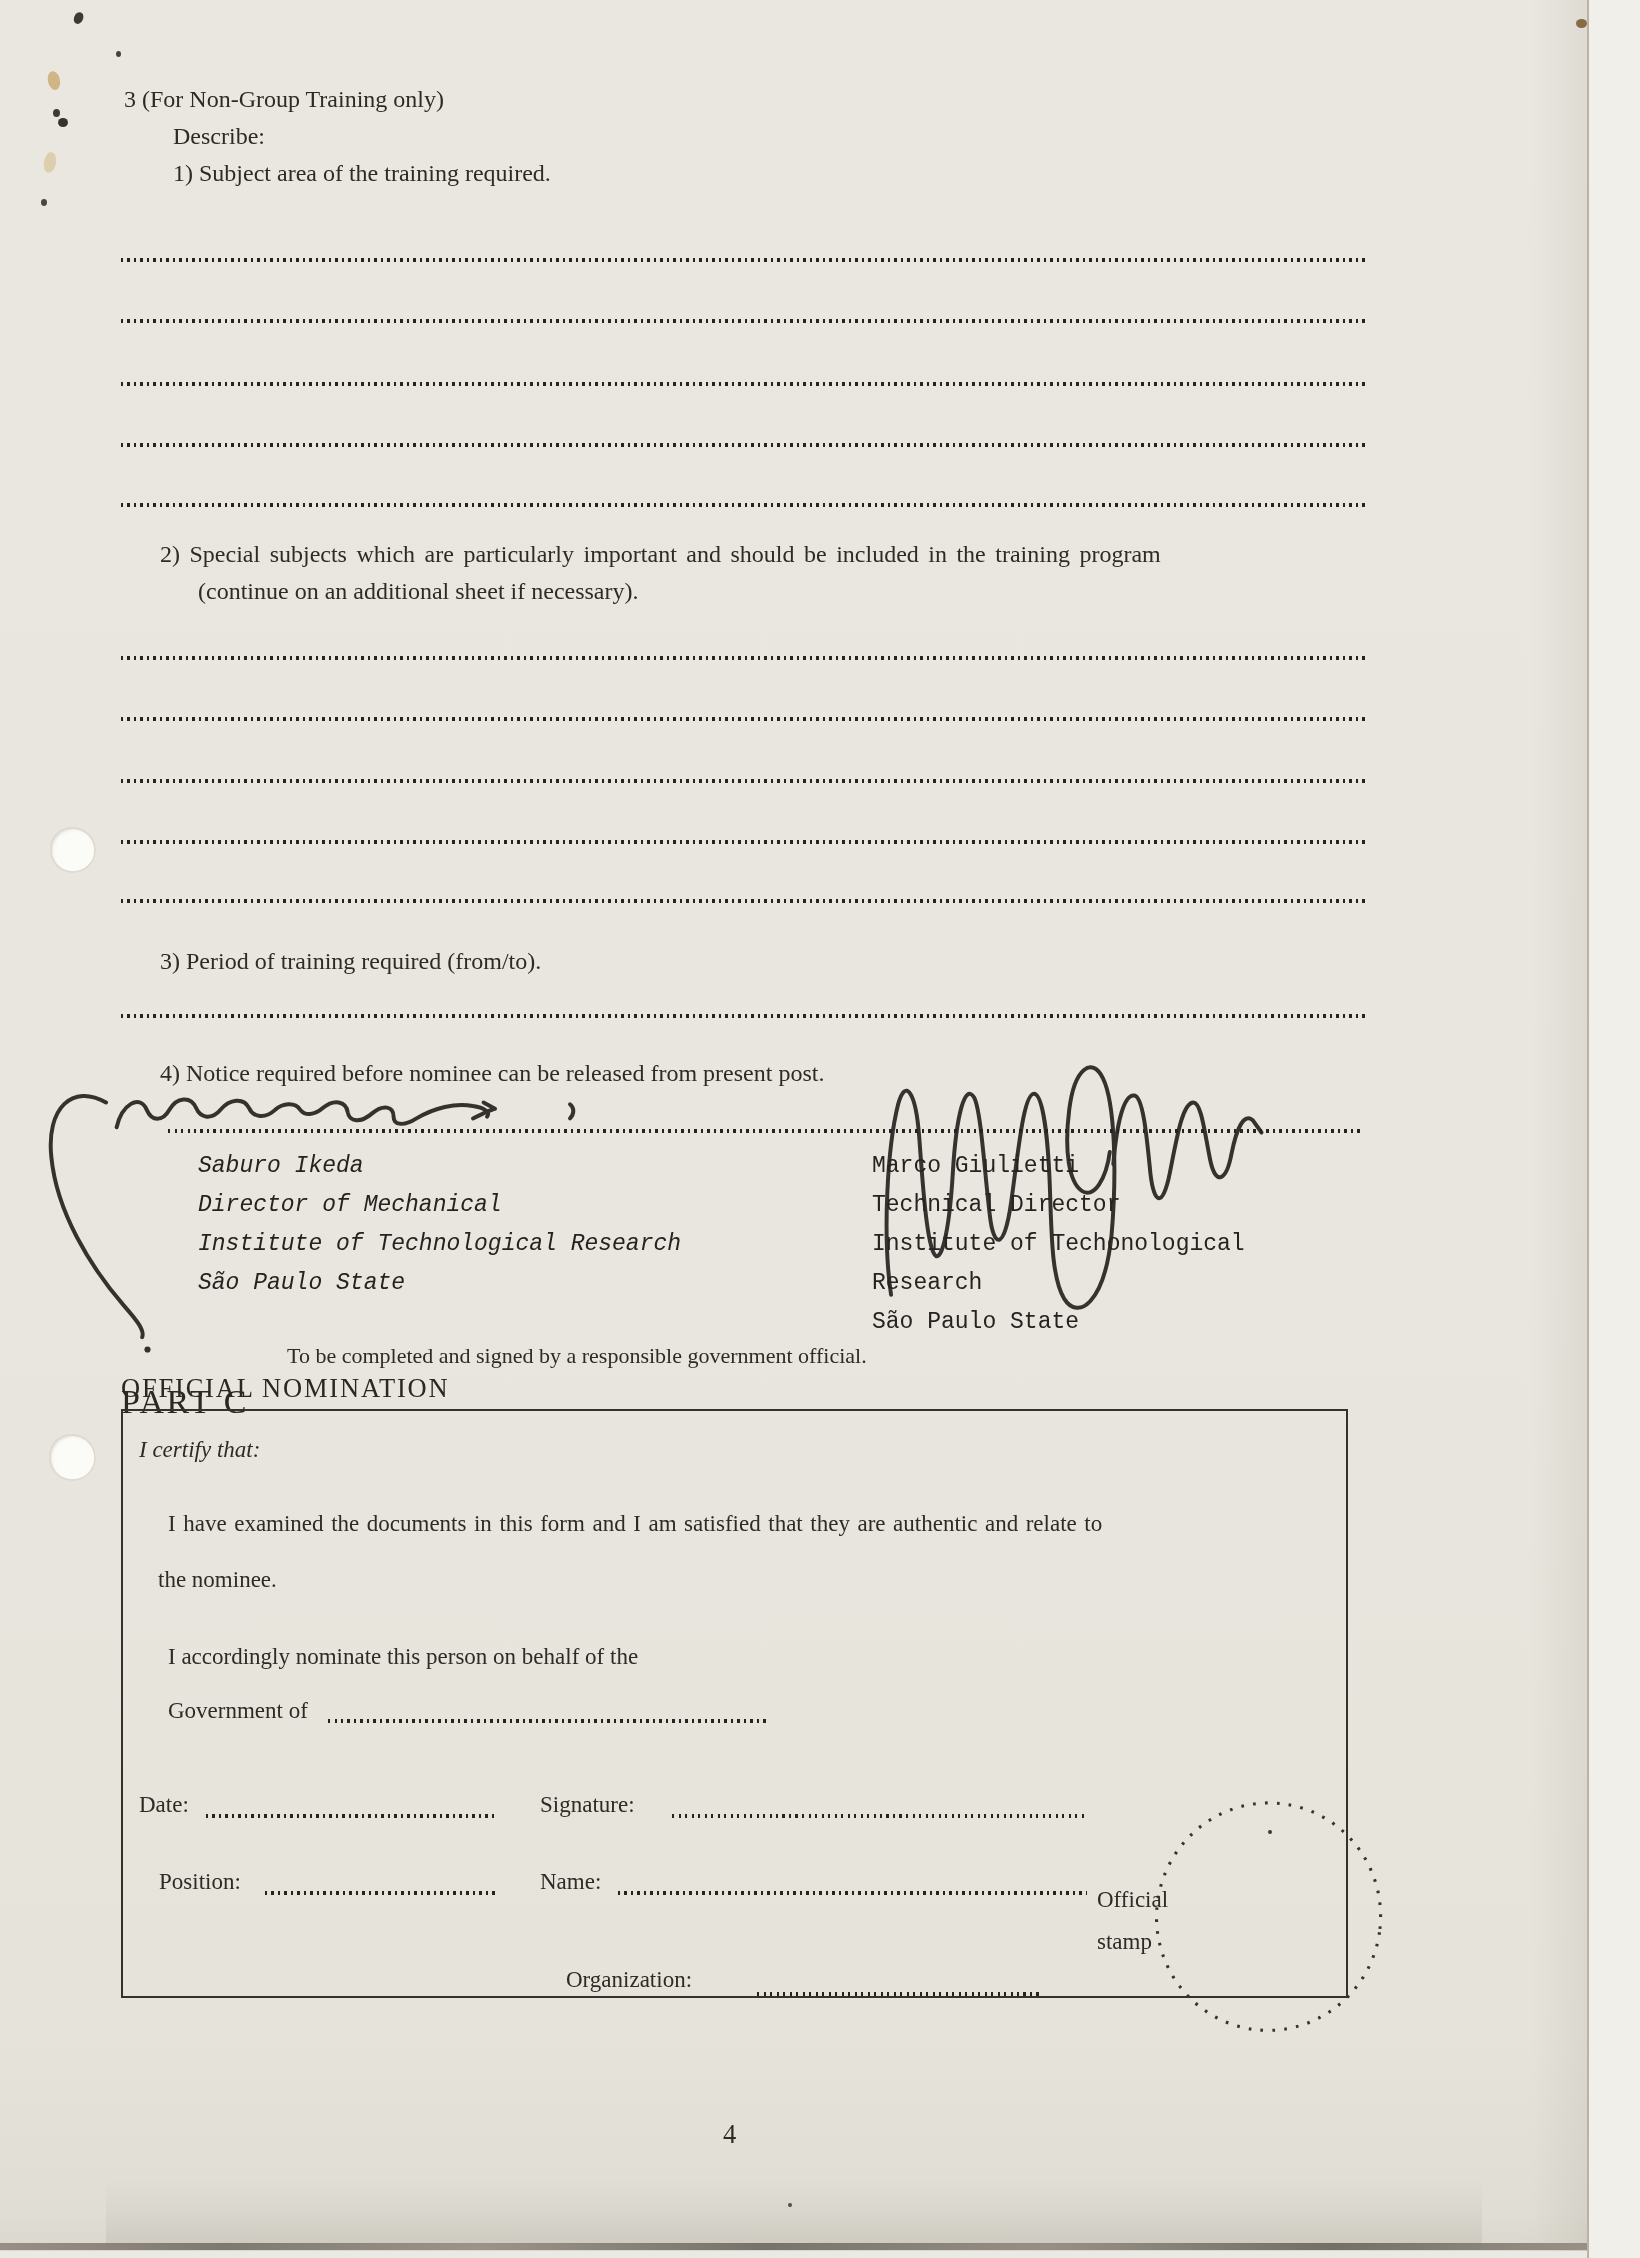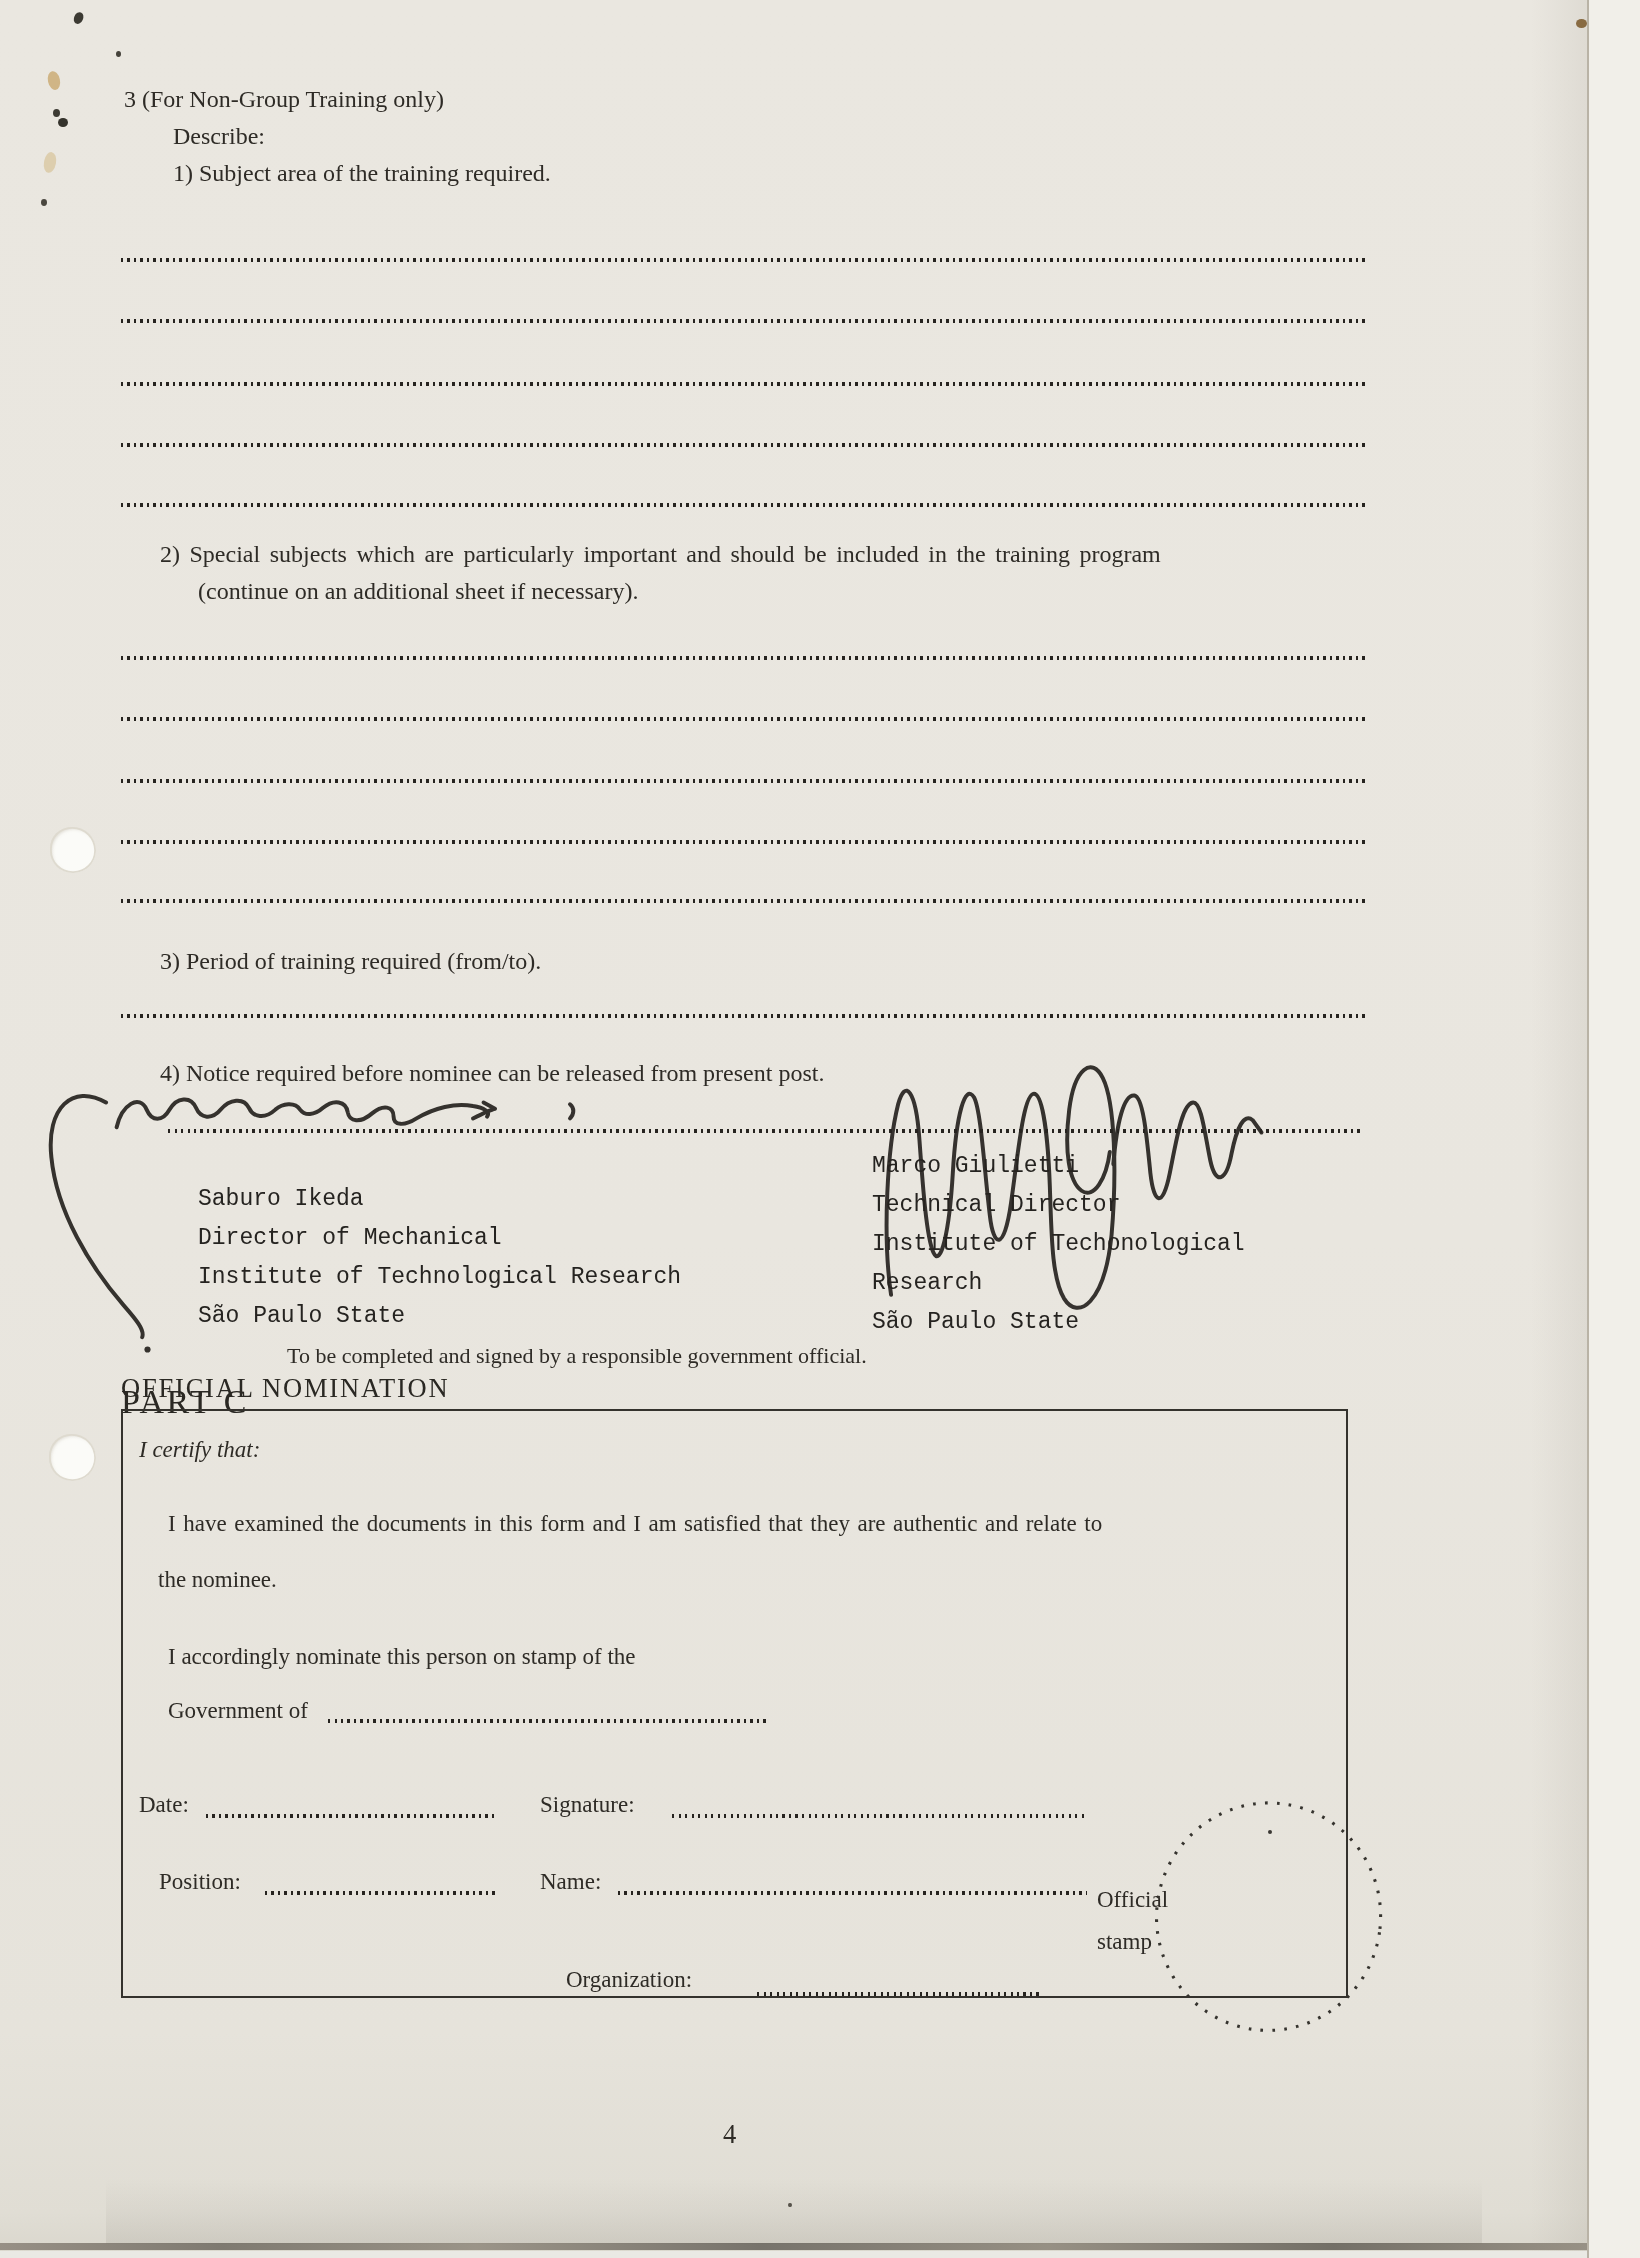--- a/index.html
+++ b/index.html
@@ -70,21 +70,21 @@
   <div class="dl" style="left:121px;top:779px;width:1245px;"></div>
   <div class="dl" style="left:121px;top:840px;width:1245px;"></div>
   <div class="dl" style="left:121px;top:899px;width:1245px;"></div>
 
   <div class="t fs27" style="left:160px;top:947px;">3) Period of training required (from/to).</div>
   <div class="dl" style="left:121px;top:1014px;width:1245px;"></div>
 
   <div class="t fs27" style="left:160px;top:1059px;">4) Notice required before nominee can be released from present post.</div>
   <div class="dl" style="left:168px;top:1129px;width:1195px;"></div>
 
-  <div style="position:absolute;left:198px;top:1180px;">
+  <div style="position:absolute;left:198px;top:1147px;font-style:italic;">
     <div class="mono">Saburo Ikeda</div>
     <div class="mono">Director of Mechanical</div>
     <div class="mono">Institute of Technological Research</div>
     <div class="mono">São Paulo State</div>
   </div>
   <div style="position:absolute;left:872px;top:1147px;">
     <div class="mono">Marco Giulietti</div>
     <div class="mono">Technical Director</div>
     <div class="mono">Institute of Techonological</div>
     <div class="mono">Research</div>
@@ -93,21 +93,21 @@
 
   <div class="t partc" style="left:121px;top:1366px;margin-top:16px;">PART C</div>
   <div class="t" style="left:287px;top:1343px;font-size:22px;">To be completed and signed by a responsible government official.</div>
   <div class="t nomtitle" style="left:121px;top:1373px;">OFFICIAL NOMINATION</div>
 
   <div class="box" style="left:121px;top:1409px;width:1223px;height:585px;"></div>
 
   <div class="t fs26" style="left:139px;top:1436px;font-style:italic;">I certify that:</div>
   <div class="t fs26" style="left:168px;top:1510px;word-spacing:1.8px;">I have examined the documents in this form and I am satisfied that they are authentic and relate to</div>
   <div class="t fs26" style="left:158px;top:1566px;">the nominee.</div>
-  <div class="t fs26" style="left:168px;top:1643px;">I accordingly nominate this person on stamp of the</div>
+  <div class="t fs26" style="left:168px;top:1643px;">I accordingly nominate this person on behalf of the</div>
 
   <div class="t fs26" style="left:168px;top:1697px;">Government of</div>
   <div class="dl" style="left:328px;top:1719px;width:438px;"></div>
 
   <div class="t fs26" style="left:139px;top:1791px;">Date:</div>
   <div class="dl" style="left:206px;top:1814px;width:291px;"></div>
   <div class="t fs26" style="left:540px;top:1791px;">Signature:</div>
   <div class="dl" style="left:672px;top:1814px;width:415px;"></div>
 
   <div class="t fs26" style="left:139px;top:1868px;margin-left:20px;">Position:</div>

